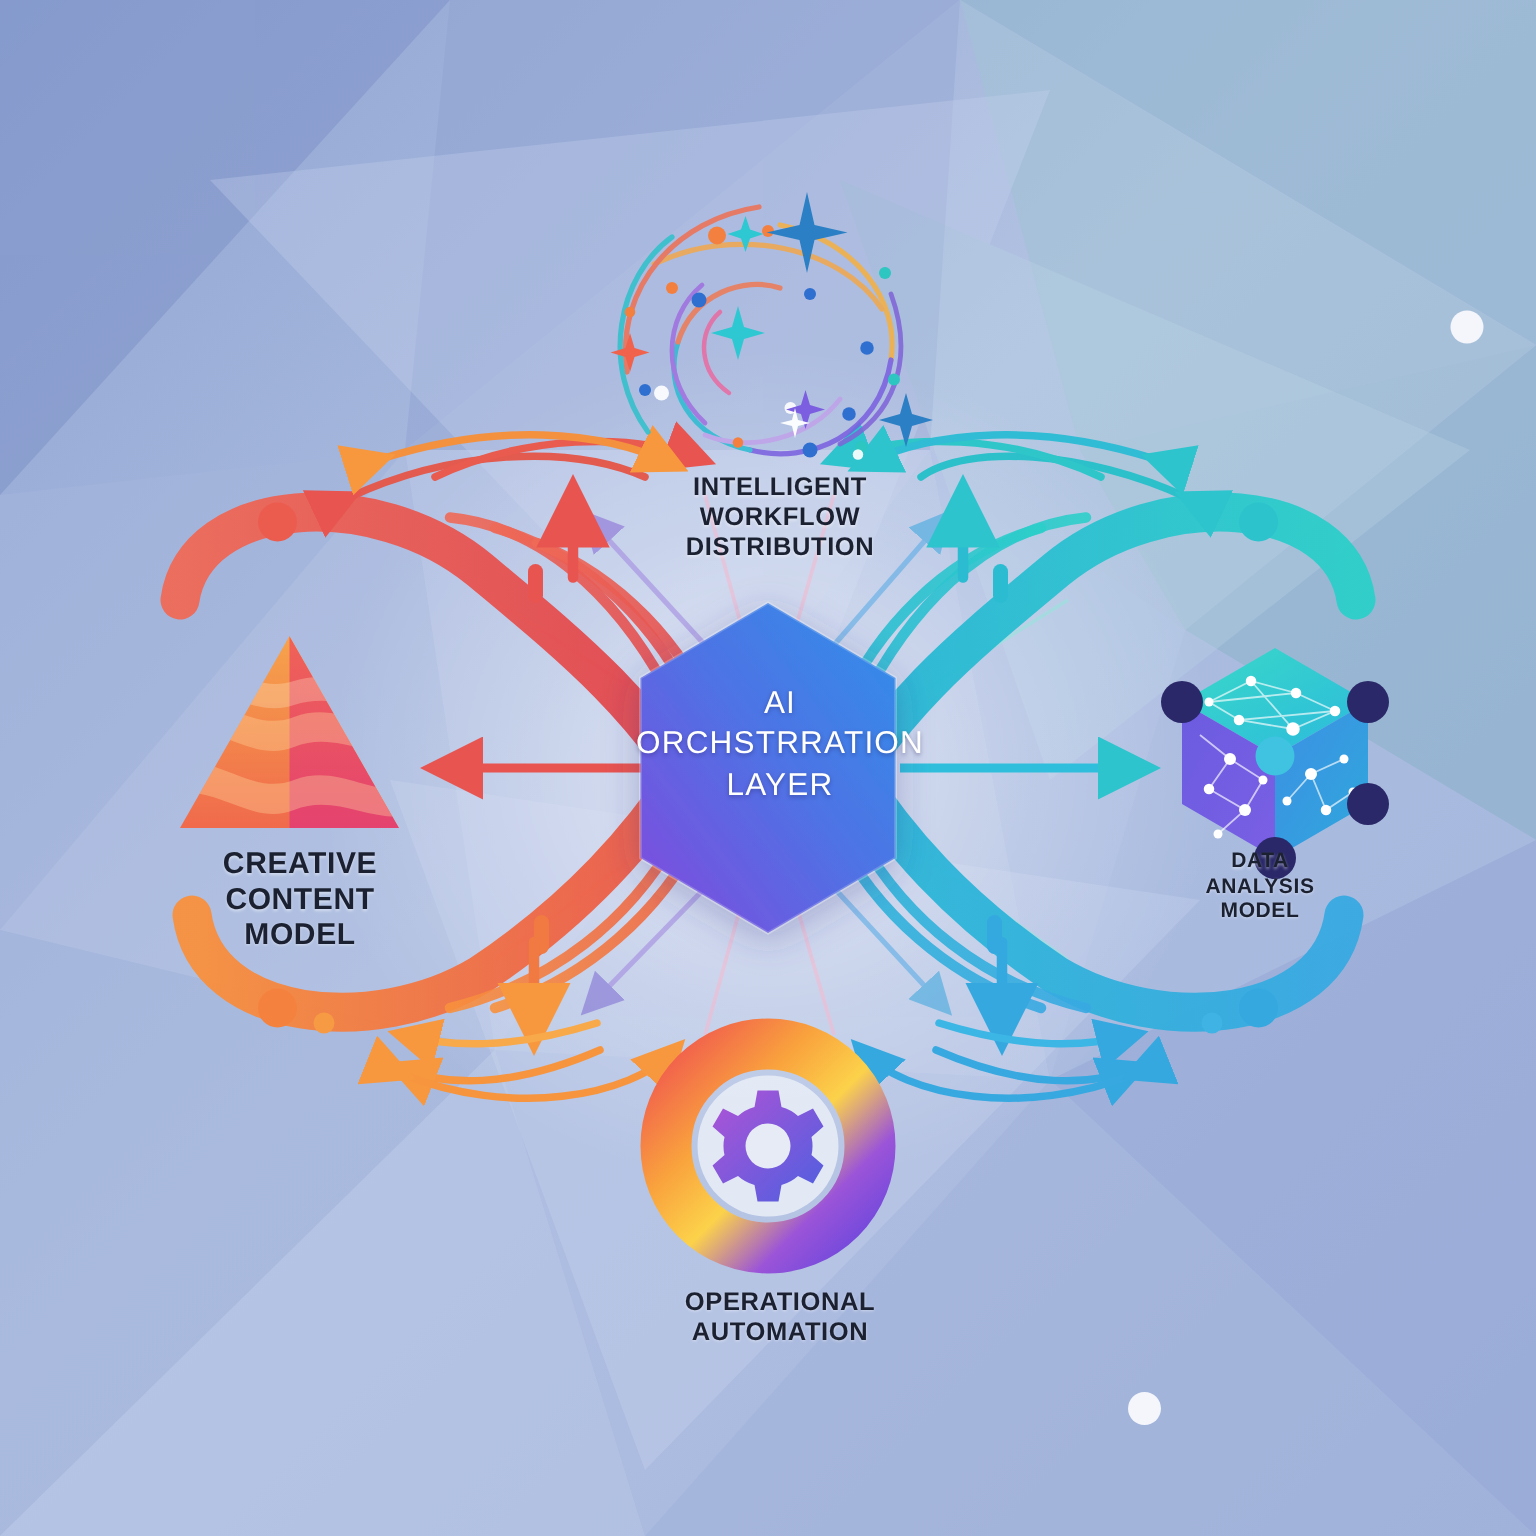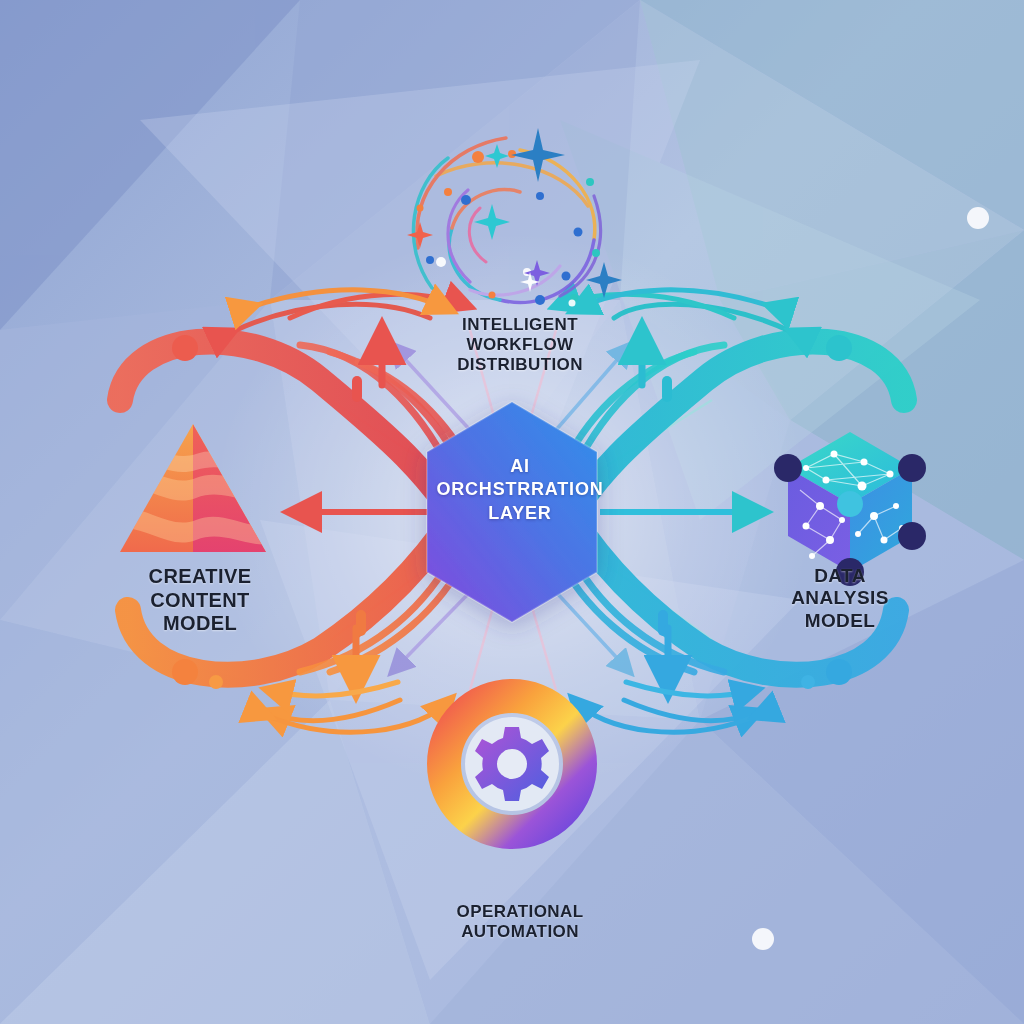--- a/index.html
+++ b/index.html
@@ -16,26 +16,26 @@
     text-align:center;
     font-weight:700;
     letter-spacing:.4px;
     color:#1b2130;
     line-height:1.18;
     white-space:pre-line;
     text-shadow:0 1px 2px rgba(255,255,255,.45);
   }
   #label-top   {left:404px; top:315px;  width:232px; font-size:17px;text-align:center;}
   #label-left  {left:90px;  top:565px;  width:220px; font-size:20px;}
-  #label-right {left:730px; top:565px;  width:220px; font-size:19px;}
-  #label-bottom{left:404px; top:858px;  width:232px; font-size:17px;margin-top:44px;}
+  #label-right {left:730px; top:565px;  width:220px; font-size:14px;}
+  #label-bottom{left:404px; top:858px;  width:232px; font-size:17px;}
 
   #hub-text{
     position:absolute;left:410px;top:455px;width:220px;
-    text-align:center;color:#fff;font-weight:700;font-size:18px;
+    text-align:center;color:#fff;font-weight:400;font-size:21px;
     line-height:1.30;letter-spacing:.8px;white-space:pre-line;
     text-shadow:0 1px 3px rgba(30,20,80,.35);
     pointer-events:none;
   }
 </style>
 </head>
 <body>
 
 <div id="stage">
 

